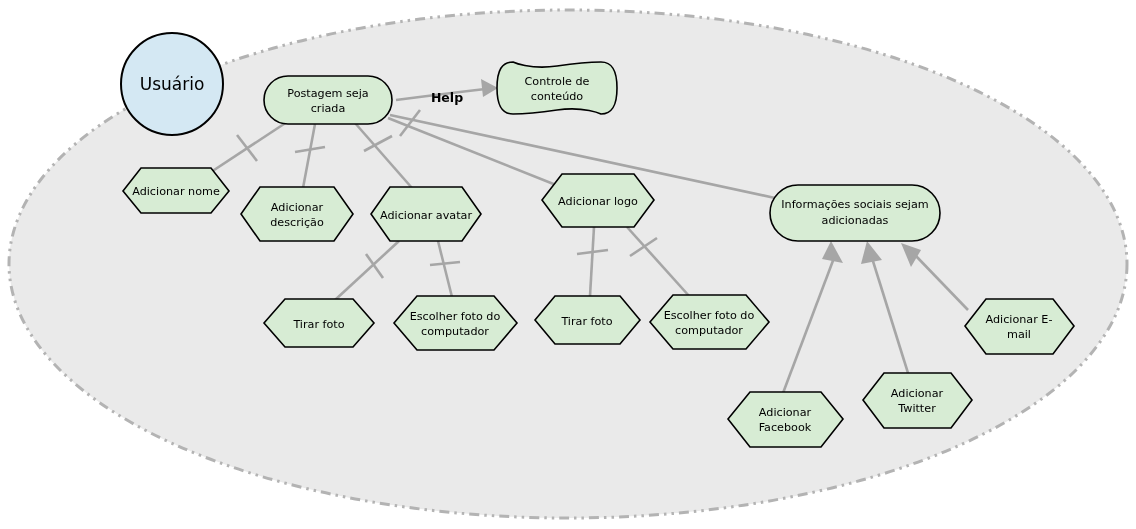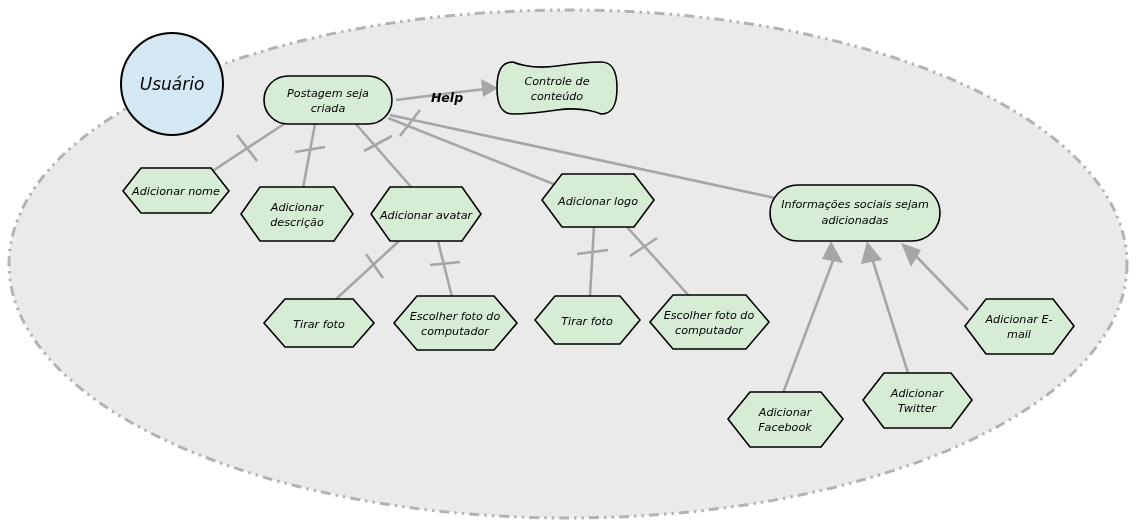--- a/index.html
+++ b/index.html
@@ -11,21 +11,20 @@
     width: 1136px;
     height: 529px;
     overflow: hidden;
     font-family: "DejaVu Sans", "Liberation Sans", sans-serif;
   }
   #canvas {
     position: relative;
     width: 1136px;
     height: 529px;
     background: #ffffff;
-    font-style: italic;
   }
   #diagram-svg {
     position: absolute;
     left: 0;
     top: 0;
   }
   .node-label {
     font-size: 11.2px;
     fill: #000000;
     text-anchor: middle;

